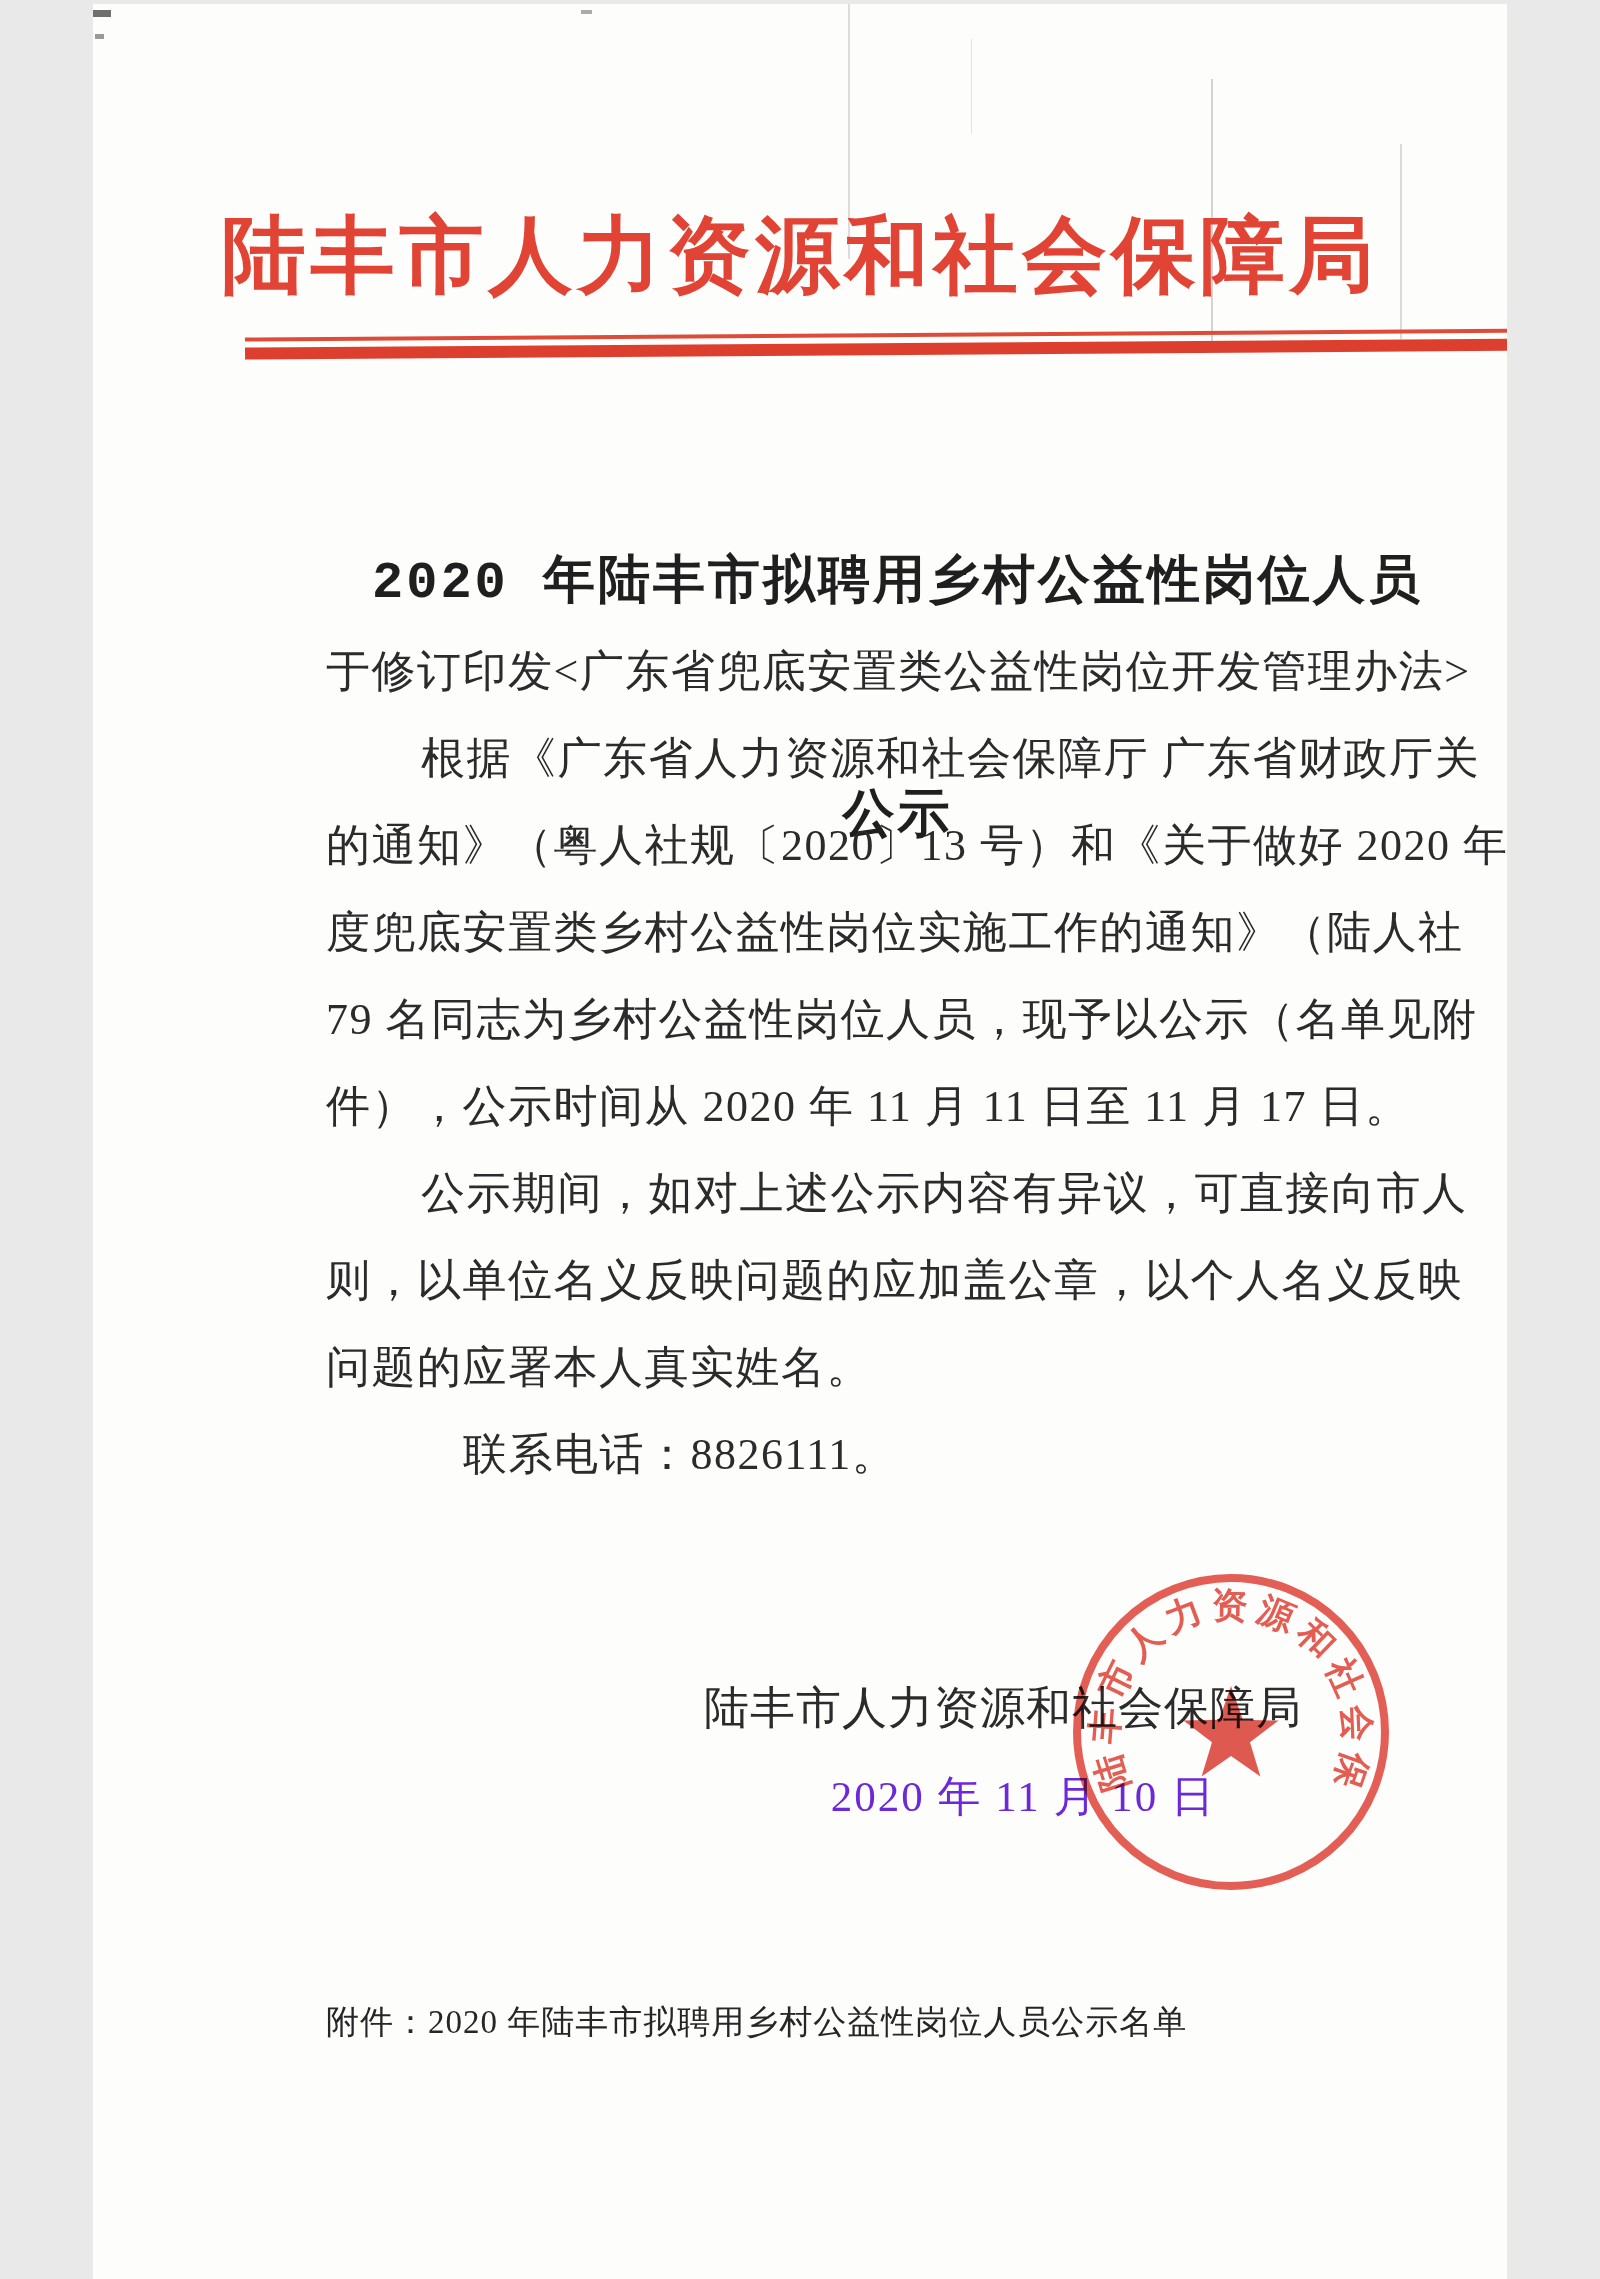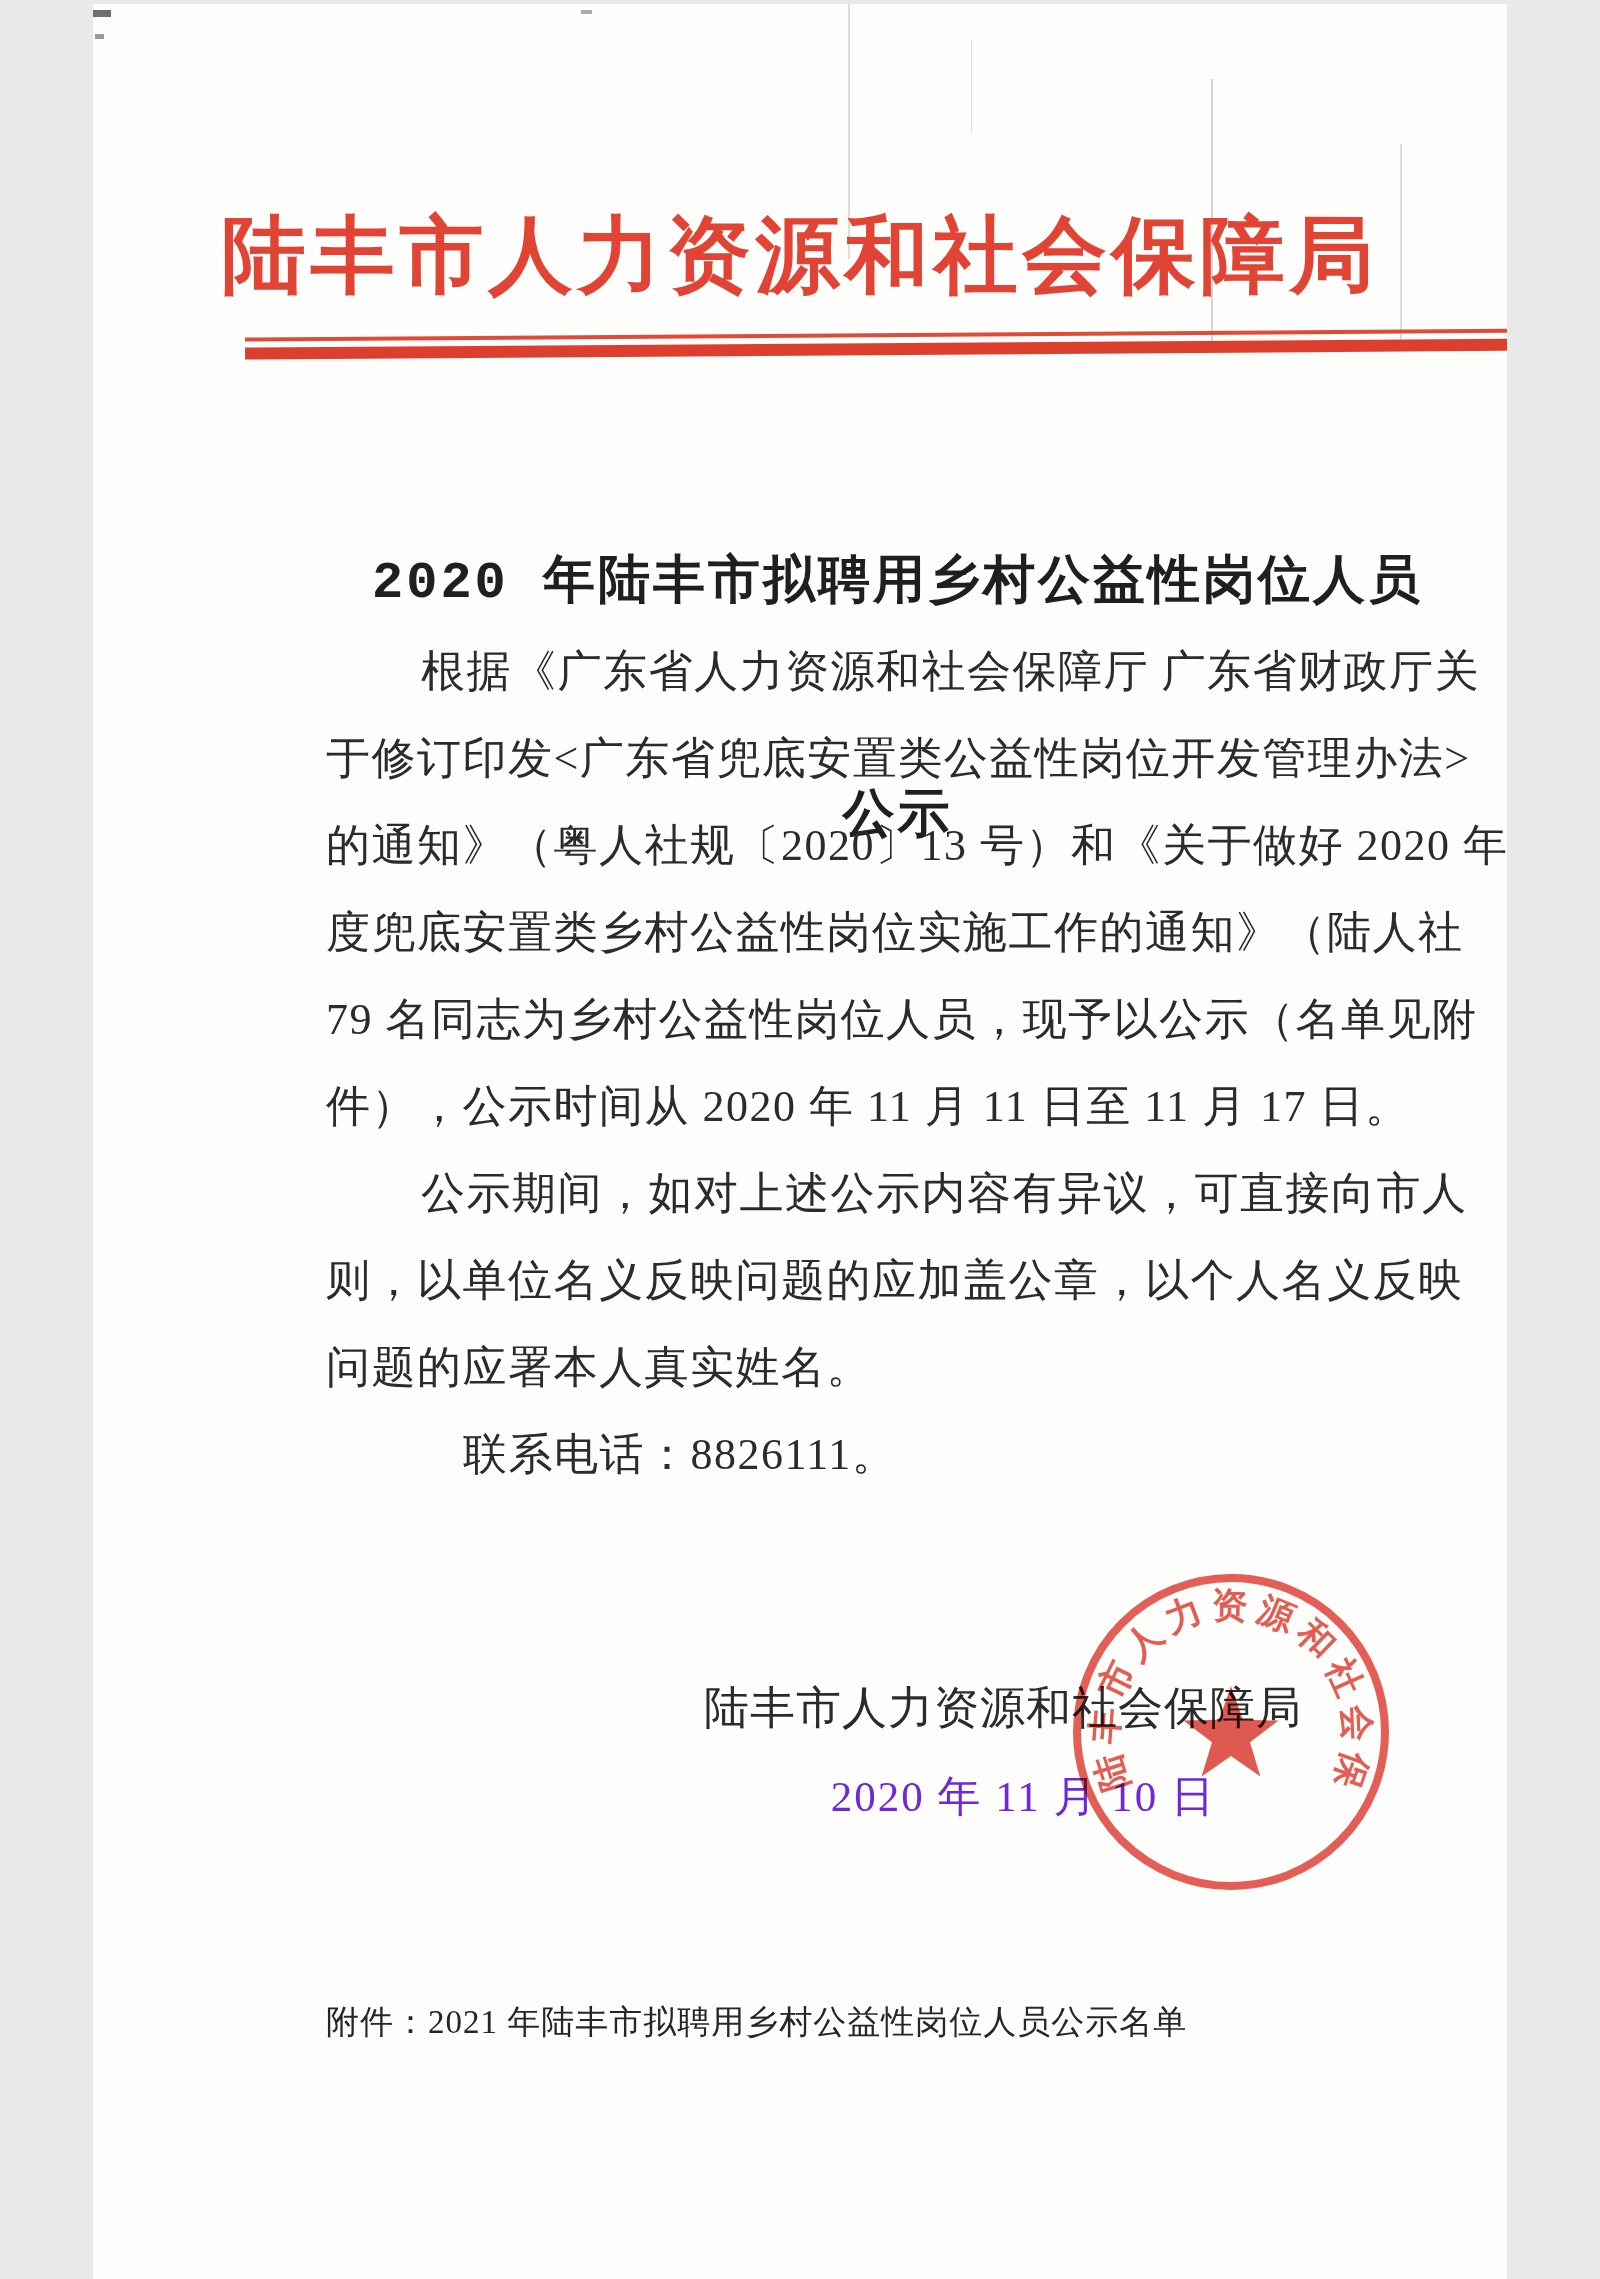--- a/index.html
+++ b/index.html
@@ -117,22 +117,22 @@
     <div class="gap"></div>
     <div class="thick"></div>
   </div>
 
   <h1 class="doc-title" style="margin:0;">
     <div>2020 年陆丰市拟聘用乡村公益性岗位人员</div>
     <div>公示</div>
   </h1>
 
   <div class="body-text">
+    <div class="line">于修订印发&lt;广东省兜底安置类公益性岗位开发管理办法&gt;</div>
     <div class="line indent-2">根据《广东省人力资源和社会保障厅 广东省财政厅关</div>
-    <div class="line">于修订印发&lt;广东省兜底安置类公益性岗位开发管理办法&gt;</div>
     <div class="line">的通知》（粤人社规〔2020〕13 号）和《关于做好 2020 年</div>
     <div class="line">度兜底安置类乡村公益性岗位实施工作的通知》（陆人社</div>
     <div class="line">79 名同志为乡村公益性岗位人员，现予以公示（名单见附</div>
     <div class="line">件），公示时间从 2020 年 11 月 11 日至 11 月 17 日。</div>
     <div class="line indent-2">公示期间，如对上述公示内容有异议，可直接向市人</div>
     <div class="line">则，以单位名义反映问题的应加盖公章，以个人名义反映</div>
     <div class="line">问题的应署本人真实姓名。</div>
     <div class="line indent-3">联系电话：8826111。</div>
   </div>
 
@@ -145,15 +145,15 @@
         <path id="sealArc" d="M 64.3 220 A 114 114 0 1 1 261.7 220" fill="none"></path>
       </defs>
       <circle class="seal-ring" cx="163" cy="163" r="154"></circle>
       <text class="seal-text">
         <textPath href="#sealArc" startOffset="4">陆丰市人力资源和社会保障局</textPath>
       </text>
       <polygon class="seal-star" points="163,117 174.8,150.8 210.6,151.6 182,173.2 192.4,207.5 163,187 133.6,207.5 144,173.2 115.4,151.6 151.2,150.8"></polygon>
     </svg>
   </div>
 
-  <div class="attachment">附件：2021 年陆丰市拟聘用乡村公益性岗位人员公示名单</div>
+  <div class="attachment">附件：2020 年陆丰市拟聘用乡村公益性岗位人员公示名单</div>
 
 </div>
 
 </body></html>

